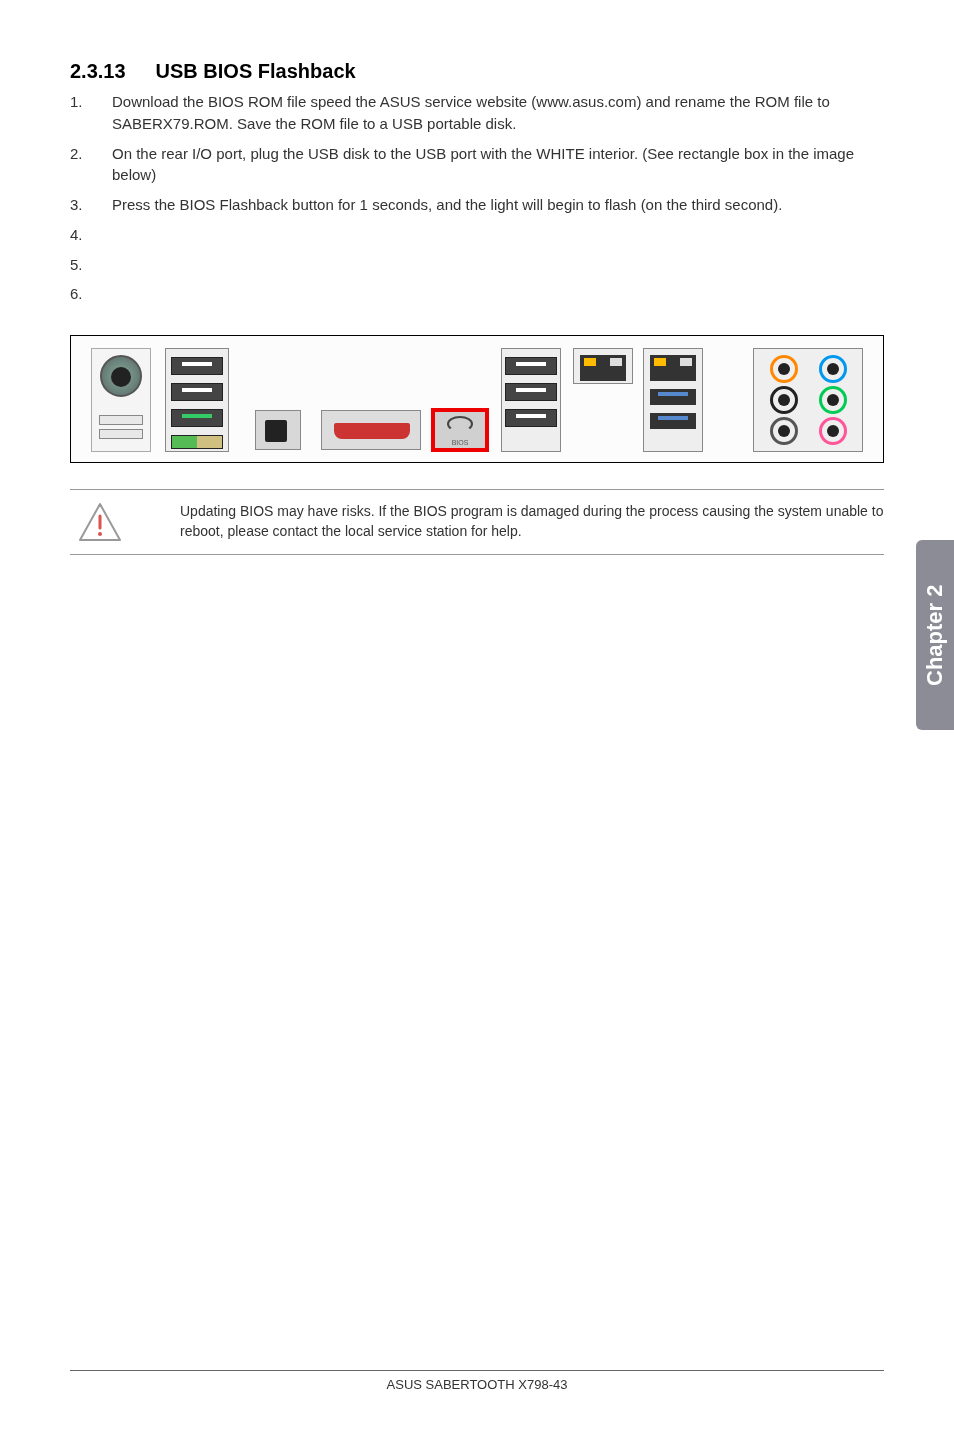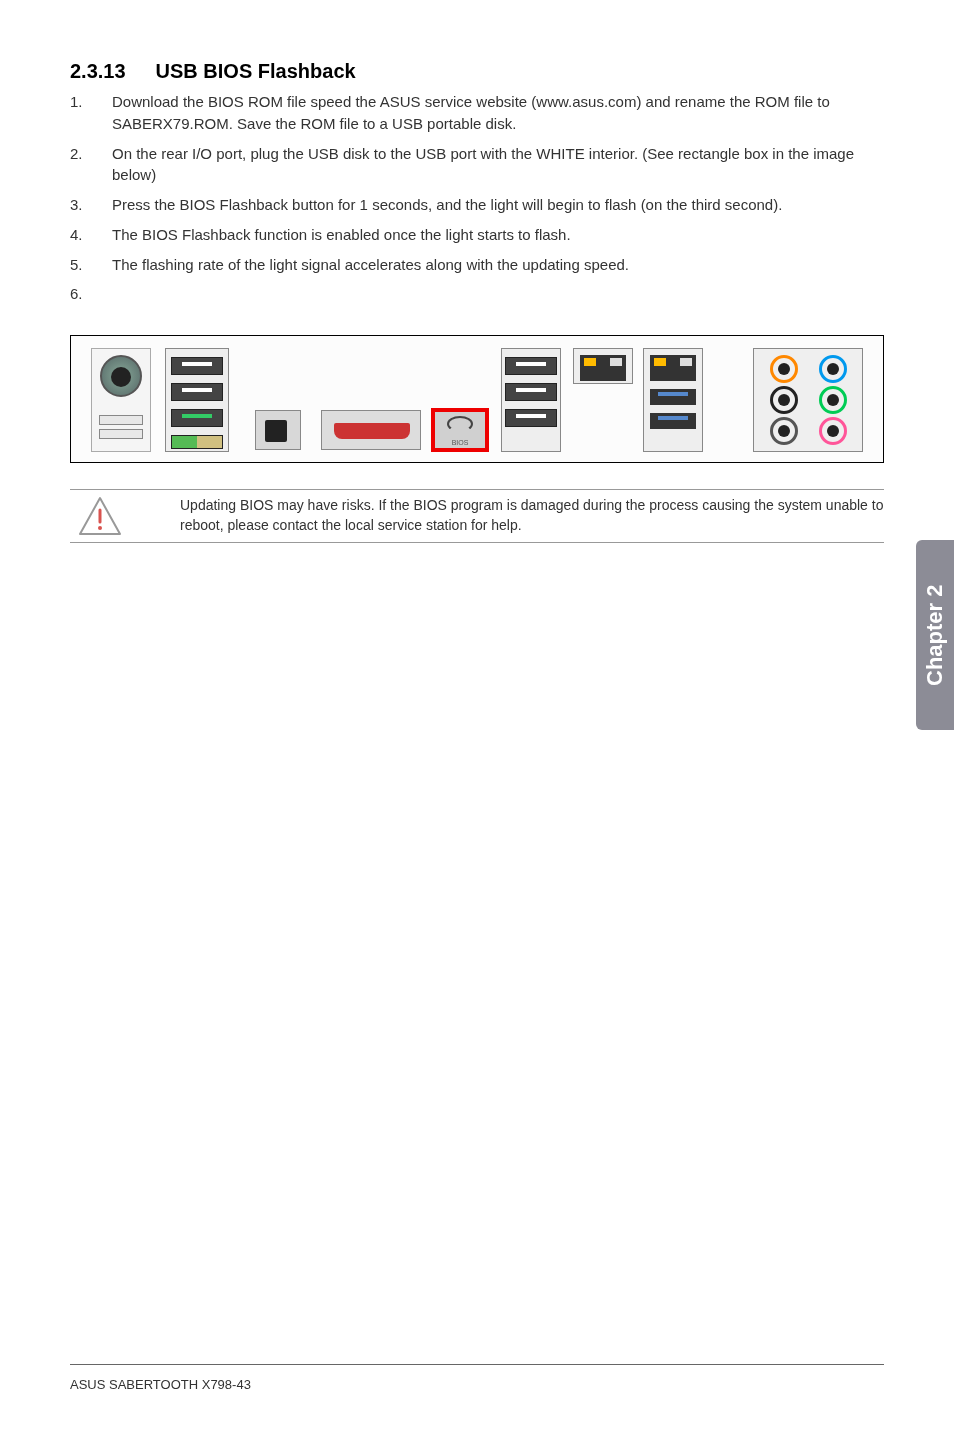--- a/index.html
+++ b/index.html
@@ -272,21 +272,21 @@
     }
     .jack.orange { border-color: #f80; }
     .jack.blue { border-color: #09e; }
     .jack.black { border-color: #222; }
     .jack.green { border-color: #0c5; }
     .jack.grey { border-color: #555; }
     .jack.pink { border-color: #f59; }
     .note-box {
       border-top: 1px solid #999;
       border-bottom: 1px solid #999;
-      padding: 6px 0;
+      padding: 12px 0;
       display: flex;
       align-items: center;
       gap: 30px;
     }
     .warning-icon {
       width: 44px;
       height: 40px;
       flex-shrink: 0;
       margin-left: 8px;
     }
@@ -312,23 +312,23 @@
       writing-mode: vertical-rl;
       transform: rotate(180deg);
       border-radius: 0 6px 6px 0;
     }
     .footer {
       position: absolute;
       bottom: 46px;
       left: 70px;
       right: 70px;
       border-top: 1px solid #666;
-      padding-top: 12px;
+      padding-top: 6px;
       display: flex;
-      justify-content: flex-start;
+      justify-content: center;
       font-size: 13px;
       color: #333;
     }
   </style>
 </head>
 <body>
 
 <div class="content">
   <h2 class="heading">
     <span class="num">2.3.13</span>
@@ -343,25 +343,23 @@
     <li>
       <span class="li-num">2.</span>
       <span>On the rear I/O port, plug the USB disk to the USB port with the WHITE interior. (See rectangle box in the image below)</span>
     </li>
     <li>
       <span class="li-num">3.</span>
       <span>Press the BIOS Flashback button for 1 seconds, and the light will begin to flash (on the third second).</span>
     </li>
     <li>
       <span class="li-num">4.</span>
-      <span>The BIOS Flashback function is enabled once the light starts to flash.</span>
     </li>
     <li>
       <span class="li-num">5.</span>
-      <span>The flashing rate of the light signal accelerates along with the updating speed.</span>
     </li>
     <li>
       <span class="li-num">6.</span>
     </li>
   </ol>
 
   <div class="io-image">
     <div class="ps2-block">
       <div class="ps2-circle"></div>
       <div class="ps2-slot"></div>

